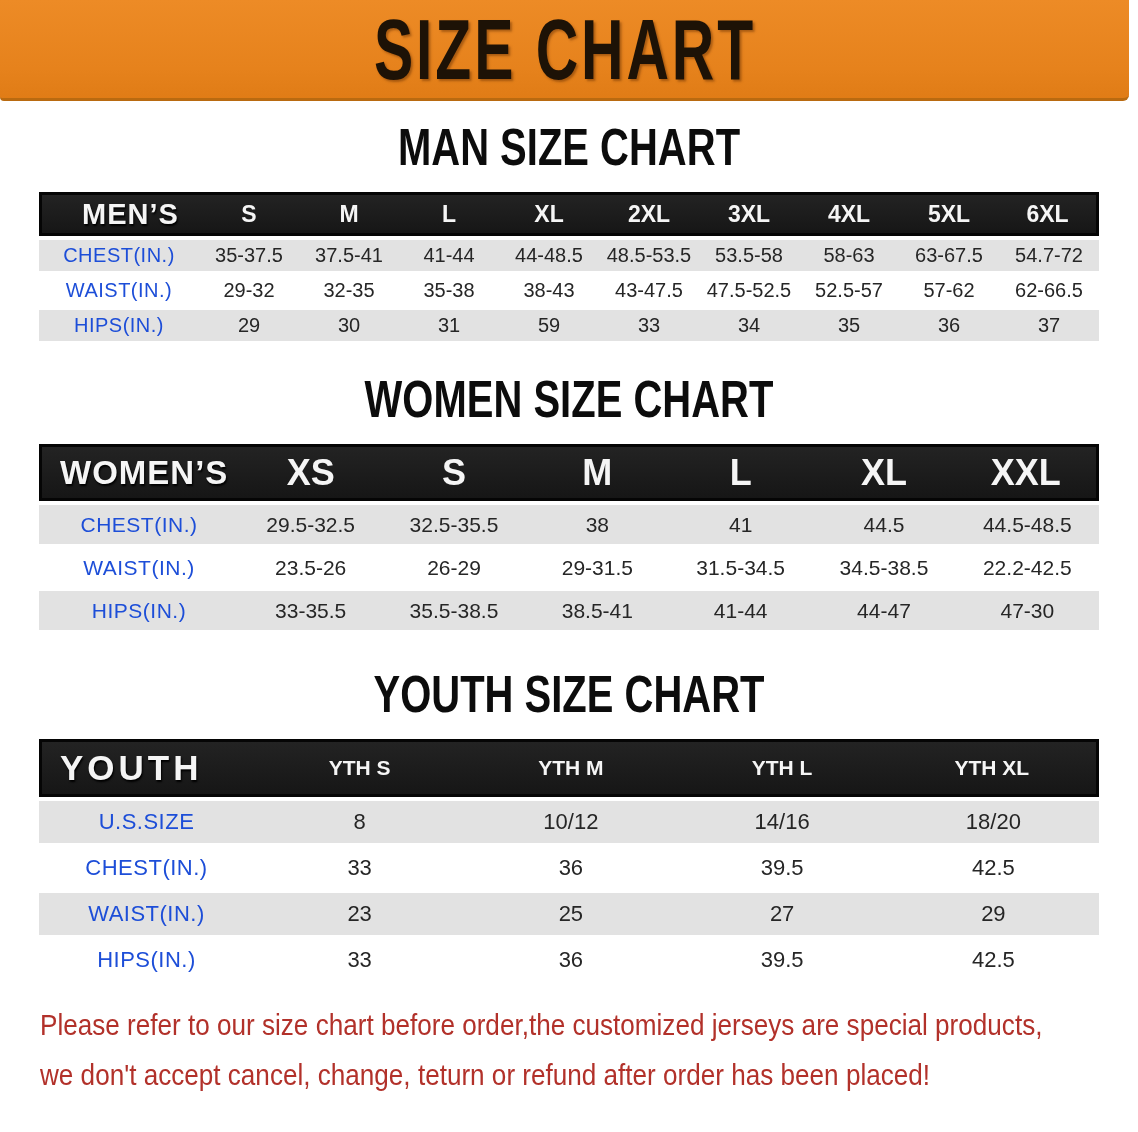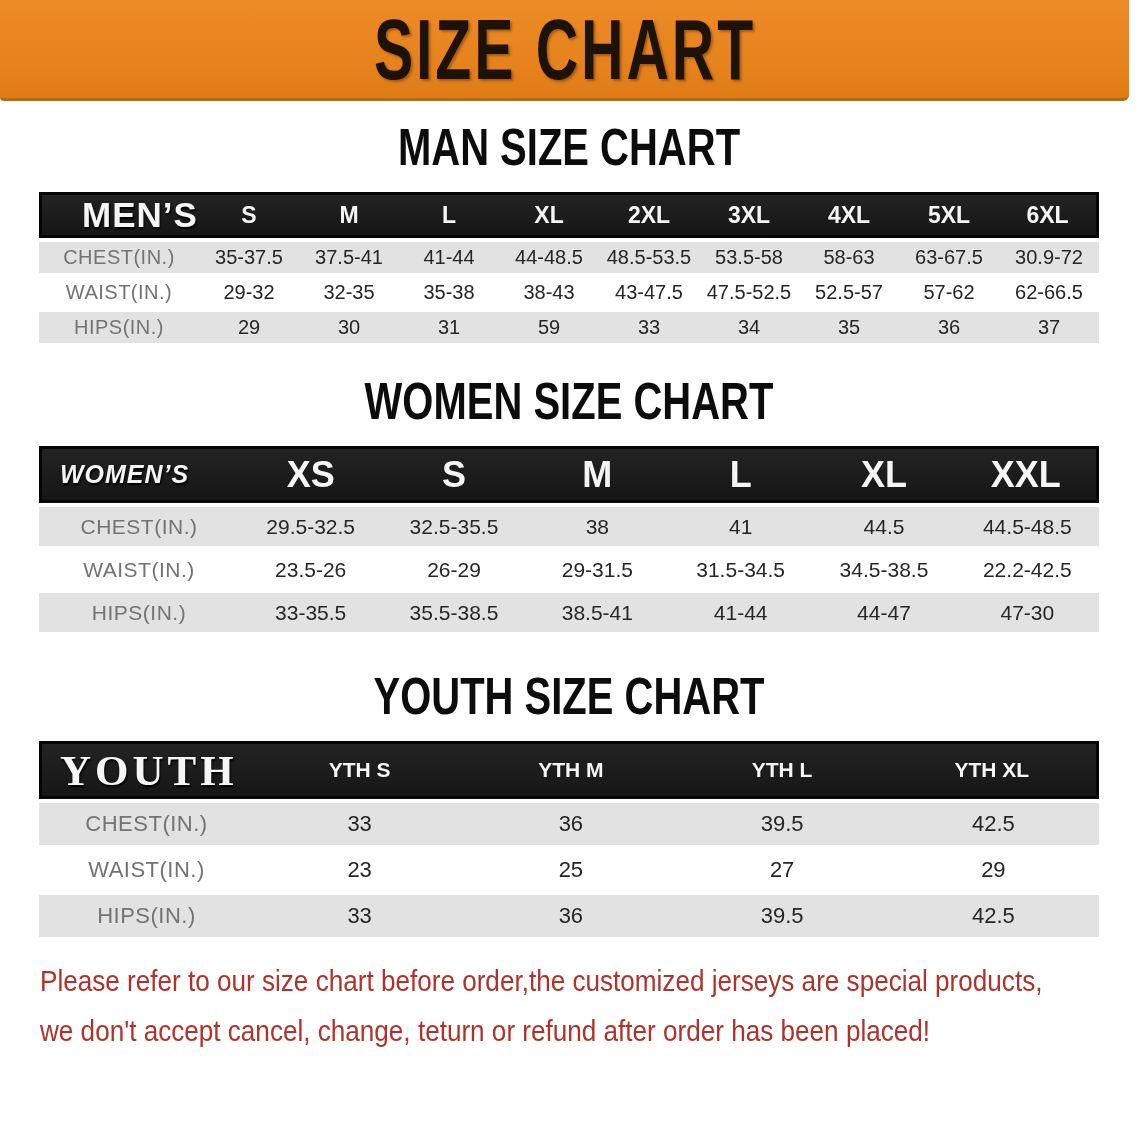--- a/index.html
+++ b/index.html
@@ -54,34 +54,34 @@
   }
   thead th:first-child { border-left: 3px solid #050505; }
   thead th:last-child  { border-right: 3px solid #050505; margin-top: 48px; }
   thead th.group-label {
     text-align: left; padding-left: 18px;
     letter-spacing: 1px;
     text-shadow: 1px 2px 2px #000;
   }
   tbody tr:nth-child(odd) { background: var(--row-alt-bg, #E2E2E2); }
   tbody td { text-align: center; color: #262626; white-space: nowrap; }
-  tbody td.row-label { color: #737373; letter-spacing: 0.5px; text-align: center; }
+  tbody td.row-label { color: #1d4ed8; letter-spacing: 0.5px; text-align: center; }
 
   .tbl-men   thead th { height: 44px; font-size: 23px; }
-  .tbl-men   th.group-label { font-size: 35px; padding-left: 40px; }
+  .tbl-men   th.group-label { font-size: 29px; padding-left: 40px; }
   .tbl-men   tbody td { height: 31px; font-size: 20px; }
   .tbl-men   col.label-col { width: 160px; }
 
   .tbl-women thead th { height: 57px; font-size: 36px; font-weight: 700; }
-  .tbl-women th.group-label { font-size: 25px; font-weight: 800; font-style: italic; }
+  .tbl-women th.group-label { font-size: 33px; font-weight: 800; }
   .tbl-women tbody td { height: 39px; font-size: 21px; }
   .tbl-women col.label-col { width: 200px; }
 
   .tbl-youth thead th { height: 58px; font-size: 21px; font-weight: 600; }
-  .tbl-youth th.group-label { font-size: 43px; font-weight: 800; letter-spacing: 4px; font-family: Liberation Serif, serif; }
+  .tbl-youth th.group-label { font-size: 35px; font-weight: 800; letter-spacing: 4px; }
   .tbl-youth tbody td { height: 42px; font-size: 22px; }
   .tbl-youth col.label-col { width: 215px; }
 
   
   .footer-note {
     margin: 16px 0 0 40px;
     color: var(--note-color, #B2312A);
     font-size: 29px; line-height: 1.72; font-weight: 500;
     transform: scaleX(0.9); transform-origin: left center;
     white-space: nowrap;
@@ -127,21 +127,21 @@
         <tr>
           <td class="row-label">CHEST(IN.)</td>
           <td class="val">35-37.5</td>
           <td class="val">37.5-41</td>
           <td class="val">41-44</td>
           <td class="val">44-48.5</td>
           <td class="val">48.5-53.5</td>
           <td class="val">53.5-58</td>
           <td class="val">58-63</td>
           <td class="val">63-67.5</td>
-          <td class="val">30.9-72</td>
+          <td class="val">54.7-72</td>
         </tr>
         <tr>
           <td class="row-label">WAIST(IN.)</td>
           <td class="val">29-32</td>
           <td class="val">32-35</td>
           <td class="val">35-38</td>
           <td class="val">38-43</td>
           <td class="val">43-47.5</td>
           <td class="val">47.5-52.5</td>
           <td class="val">52.5-57</td>
@@ -233,20 +233,27 @@
         <tr>
           <th class="group-label">YOUTH</th>
           <th class="size-col">YTH S</th>
           <th class="size-col">YTH M</th>
           <th class="size-col">YTH L</th>
           <th class="size-col">YTH XL</th>
         </tr>
       </thead>
     <tbody>
         <tr>
+          <td class="row-label">U.S.SIZE</td>
+          <td class="val">8</td>
+          <td class="val">10/12</td>
+          <td class="val">14/16</td>
+          <td class="val">18/20</td>
+        </tr>
+        <tr>
           <td class="row-label">CHEST(IN.)</td>
           <td class="val">33</td>
           <td class="val">36</td>
           <td class="val">39.5</td>
           <td class="val">42.5</td>
         </tr>
         <tr>
           <td class="row-label">WAIST(IN.)</td>
           <td class="val">23</td>
           <td class="val">25</td>

